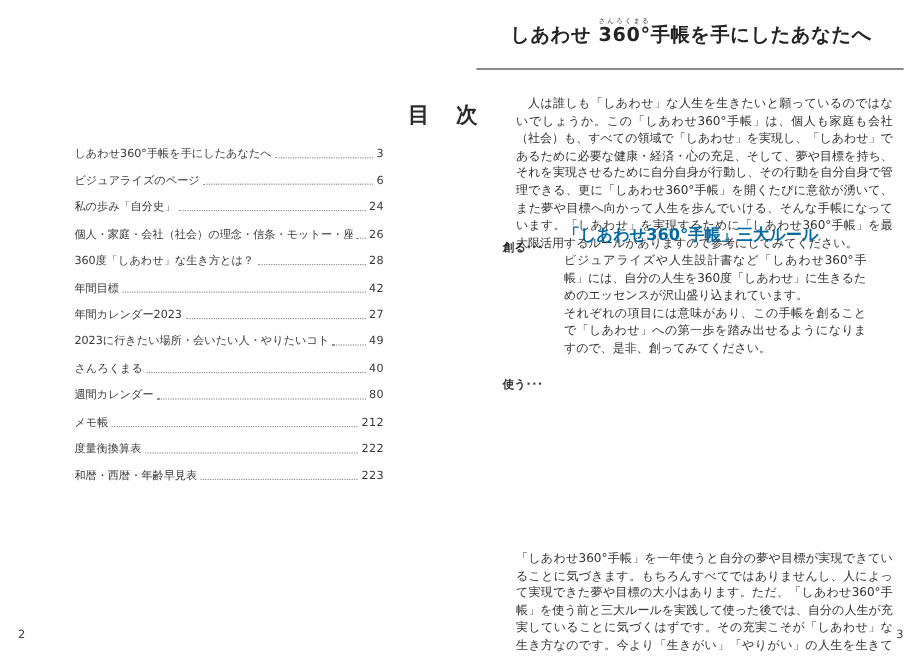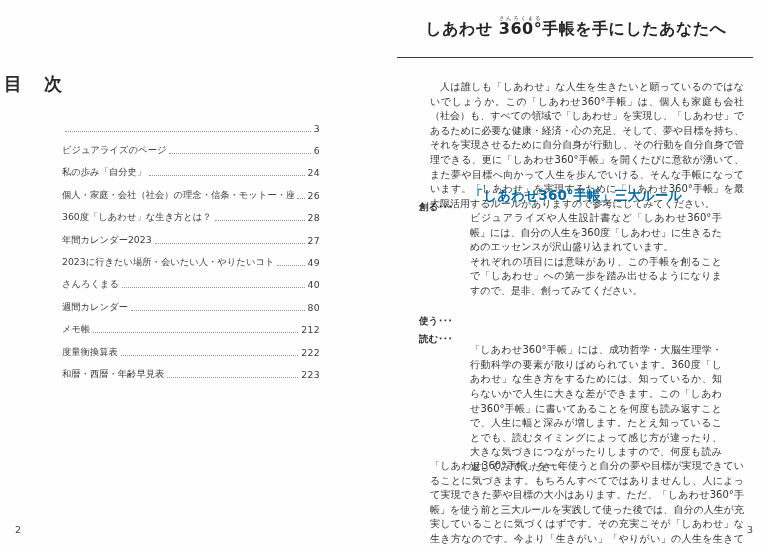--- a/index.html
+++ b/index.html
@@ -9,21 +9,21 @@
     font-family: "DejaVu Sans", sans-serif;
     color: #333333;
   }
   .page { position: absolute; top: 0; height: 100%; width: 384px; }
   .page-left { left: 0; }
   .page-right { left: 384px; }
 
   
   .toc-title {
     position: absolute; top: 68px; left: 0; width: 100%;
-    margin: 4px; text-align: left;
+    margin: 16px; text-align: right;
     font-size: 18px; font-weight: bold; color: #2b2b2b;
     letter-spacing: 2px;
   }
   .toc-list { position: absolute; top: 117px; left: 62px; width: 258px; }
   .toc-row {
     display: flex; align-items: center;
     height: 22.4px; font-size: 9.3px; color: #3a3a3a;
     white-space: nowrap;
   }
   .toc-label { flex: 0 1 auto; overflow: hidden; }
@@ -75,20 +75,21 @@
 </head>
 <body>
 
 <div class="spread">
 
   <div class="page page-left">
     <h1 class="toc-title">目　次</h1>
 
     <div class="toc-list">
       <div class="toc-row">
+        <span class="toc-label">しあわせ360°手帳を手にしたあなたへ</span>
         <span class="toc-leader"></span>
         <span class="toc-page-num">3</span>
       </div>
       <div class="toc-row">
         <span class="toc-label">ビジュアライズのページ</span>
         <span class="toc-leader"></span>
         <span class="toc-page-num">6</span>
       </div>
       <div class="toc-row">
         <span class="toc-label">私の歩み「自分史」</span>
@@ -97,20 +98,25 @@
       </div>
       <div class="toc-row">
         <span class="toc-label">個人・家庭・会社（社会）の理念・信条・モットー・座右の銘</span>
         <span class="toc-leader"></span>
         <span class="toc-page-num">26</span>
       </div>
       <div class="toc-row">
         <span class="toc-label">360度「しあわせ」な生き方とは？</span>
         <span class="toc-leader"></span>
         <span class="toc-page-num">28</span>
+      </div>
+      <div class="toc-row">
+        <span class="toc-label">年間目標</span>
+        <span class="toc-leader"></span>
+        <span class="toc-page-num">42</span>
       </div>
       <div class="toc-row">
         <span class="toc-label">年間カレンダー2023</span>
         <span class="toc-leader"></span>
         <span class="toc-page-num">27</span>
       </div>
       <div class="toc-row">
         <span class="toc-label">2023に行きたい場所・会いたい人・やりたいコト</span>
         <span class="toc-leader"></span>
         <span class="toc-page-num">49</span>
@@ -158,24 +164,20 @@
 
     <div class="rules">
       <div class="rule">
         <span class="rule-label">創る･･･</span>
         <span class="body-text rule-text">ビジュアライズや人生設計書など「しあわせ360°手帳」には、自分の人生を360度「しあわせ」に生きるためのエッセンスが沢山盛り込まれています。
 それぞれの項目には意味があり、この手帳を創ることで「しあわせ」への第一歩を踏み出せるようになりますので、是非、創ってみてください。</span>
       </div>
       <div class="rule">
         <span class="rule-label">使う･･･</span>
       </div>
-      <div class="rule">
-        <span class="rule-label">読む･･･</span>
-        <span class="body-text rule-text">「しあわせ360°手帳」には、成功哲学・大脳生理学・行動科学の要素が散りばめられています。360度「しあわせ」な生き方をするためには、知っているか、知らないかで人生に大きな差ができます。この「しあわせ360°手帳」に書いてあることを何度も読み返すことで、人生に幅と深みが増します。たとえ知っていることでも、読むタイミングによって感じ方が違ったり、大きな気づきにつながったりしますので、何度も読み返してみてください。</span>
-      </div>
     </div>
 
     <p class="body-text closing">「しあわせ360°手帳」を一年使うと自分の夢や目標が実現できていることに気づきます。もちろんすべてではありませんし、人によって実現できた夢や目標の大小はあります。ただ、「しあわせ360°手帳」を使う前と三大ルールを実践して使った後では、自分の人生が充実していることに気づくはずです。その充実こそが「しあわせ」な生き方なのです。今より「生きがい」「やりがい」の人生を生きていかれることを心から願ってます。</p>
 
     <div class="folio folio-right">3</div>
   </div>
 
 </div>
 
 </body></html>

